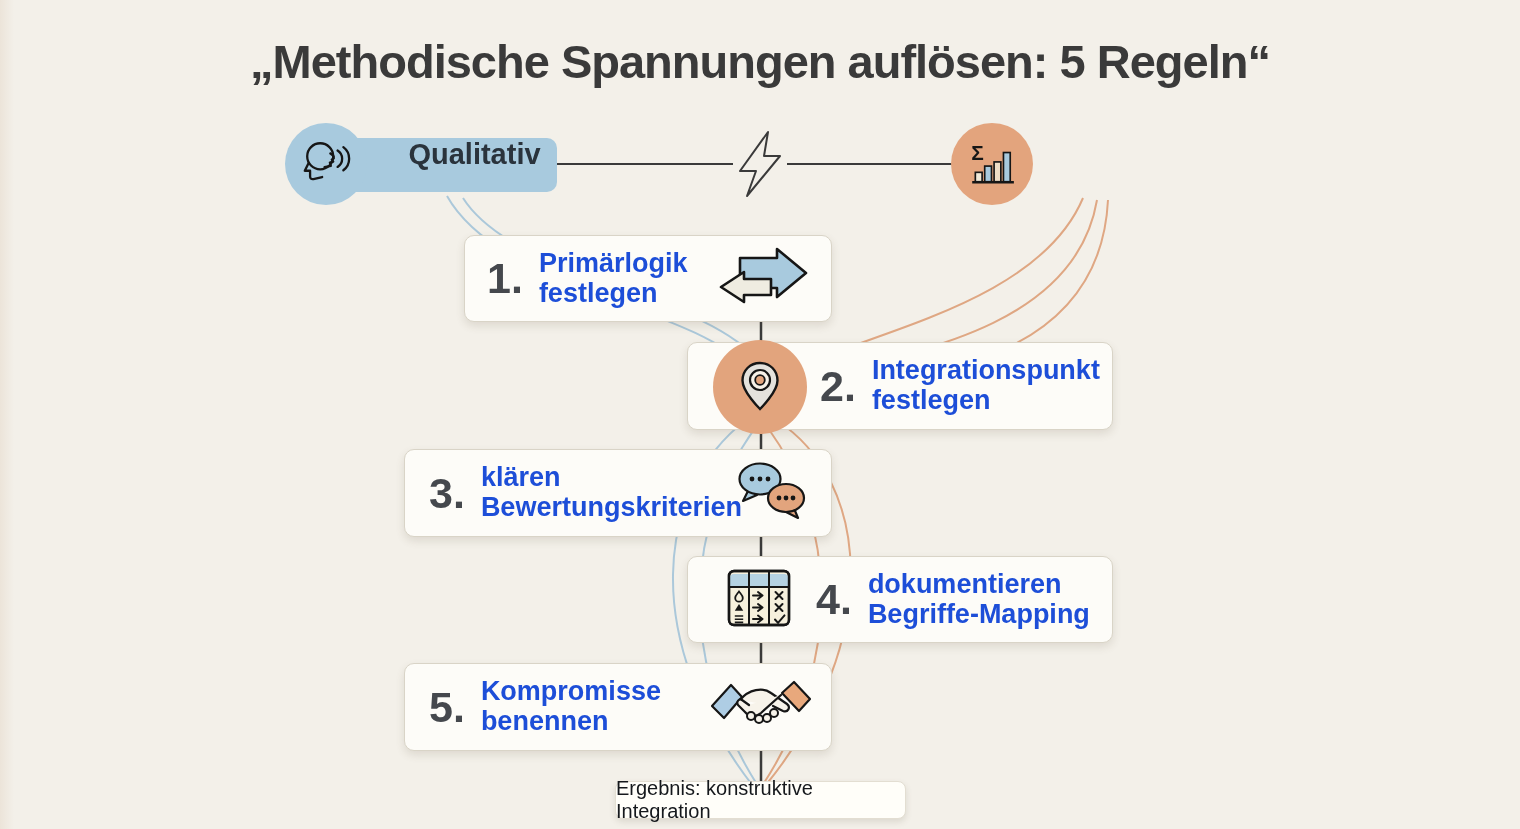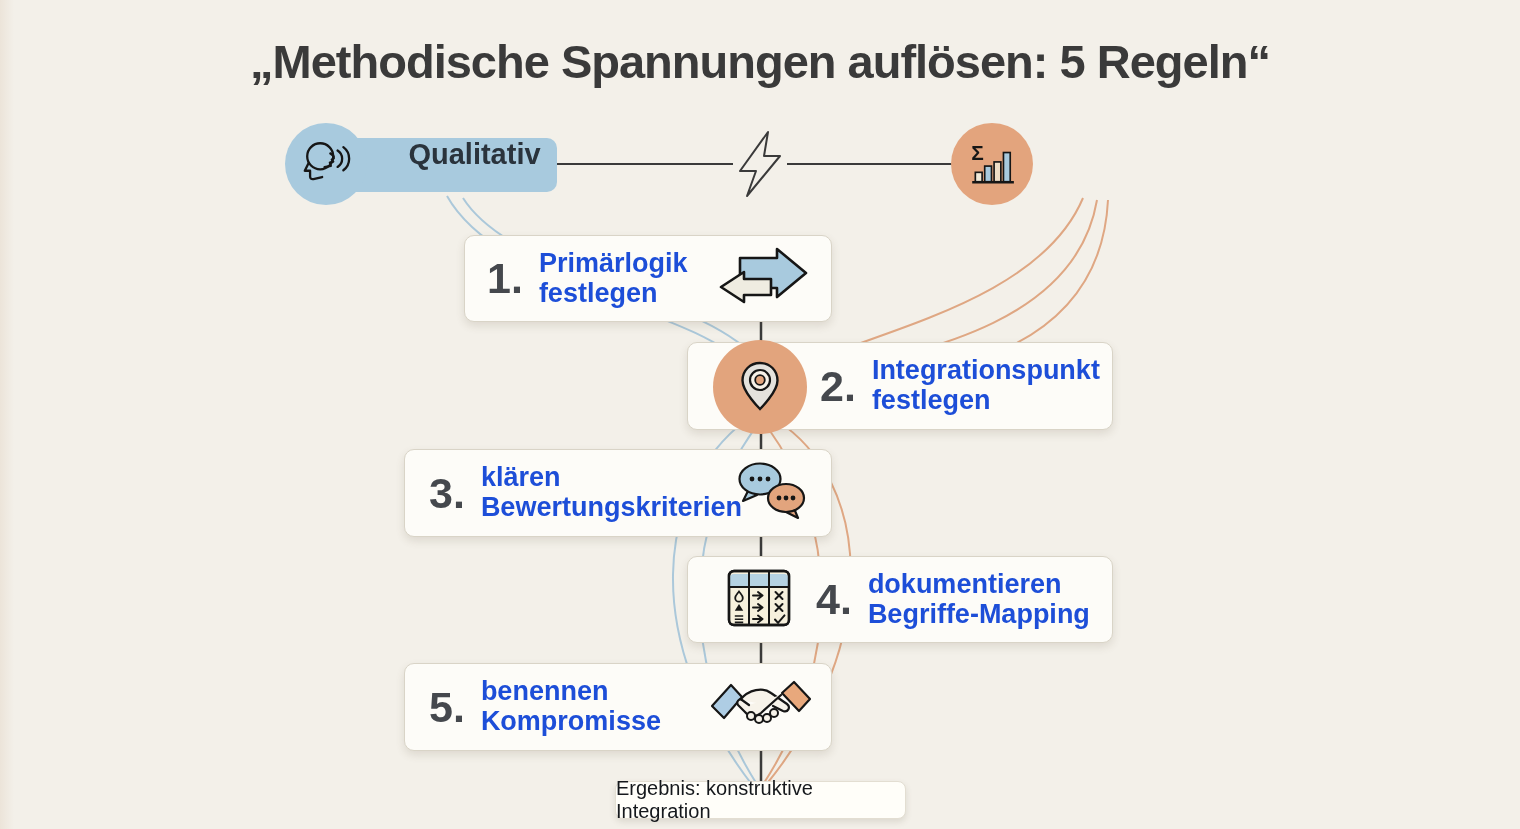--- a/index.html
+++ b/index.html
@@ -201,22 +201,22 @@
     <span class="step-number">4.</span>
     <span class="step-lines">
       <div class="step-line">dokumentieren</div>
       <div class="step-line">Begriffe-Mapping</div>
     </span>
   </div>
 
   <div class="card" id="card-5">
     <span class="step-number">5.</span>
     <span class="step-lines">
+      <div class="step-line">Kompromisse</div>
       <div class="step-line">benennen</div>
-      <div class="step-line">Kompromisse</div>
     </span>
     <span class="card-icon-right">
       <svg width="104" height="66" viewBox="0 0 104 66">
         <path d="M3 34 L22 13 33 25 15 46 Z" fill="#aecde4" stroke="#161616" stroke-width="2.2" stroke-linejoin="round"></path>
         <path d="M101 27 L85 10 73 21 90 39 Z" fill="#e8a87c" stroke="#161616" stroke-width="2.2" stroke-linejoin="round"></path>
         <path d="M31 28 C40 17 54 15 62 21 L78 32 C82 35 79 41 74 39 L64 34" fill="#f7f3ea" stroke="#161616" stroke-width="2.2" stroke-linejoin="round" stroke-linecap="round"></path>
         <path d="M72 23 L52 41 C47 45 40 45 36 40 L29 33 C27 30 30 26 33 28 L40 33" fill="#f7f3ea" stroke="#161616" stroke-width="2.2" stroke-linejoin="round" stroke-linecap="round"></path>
         <g fill="#f7f3ea" stroke="#161616" stroke-width="2">
           <circle cx="42" cy="44" r="4"></circle>
             <circle cx="50" cy="47" r="4"></circle>

